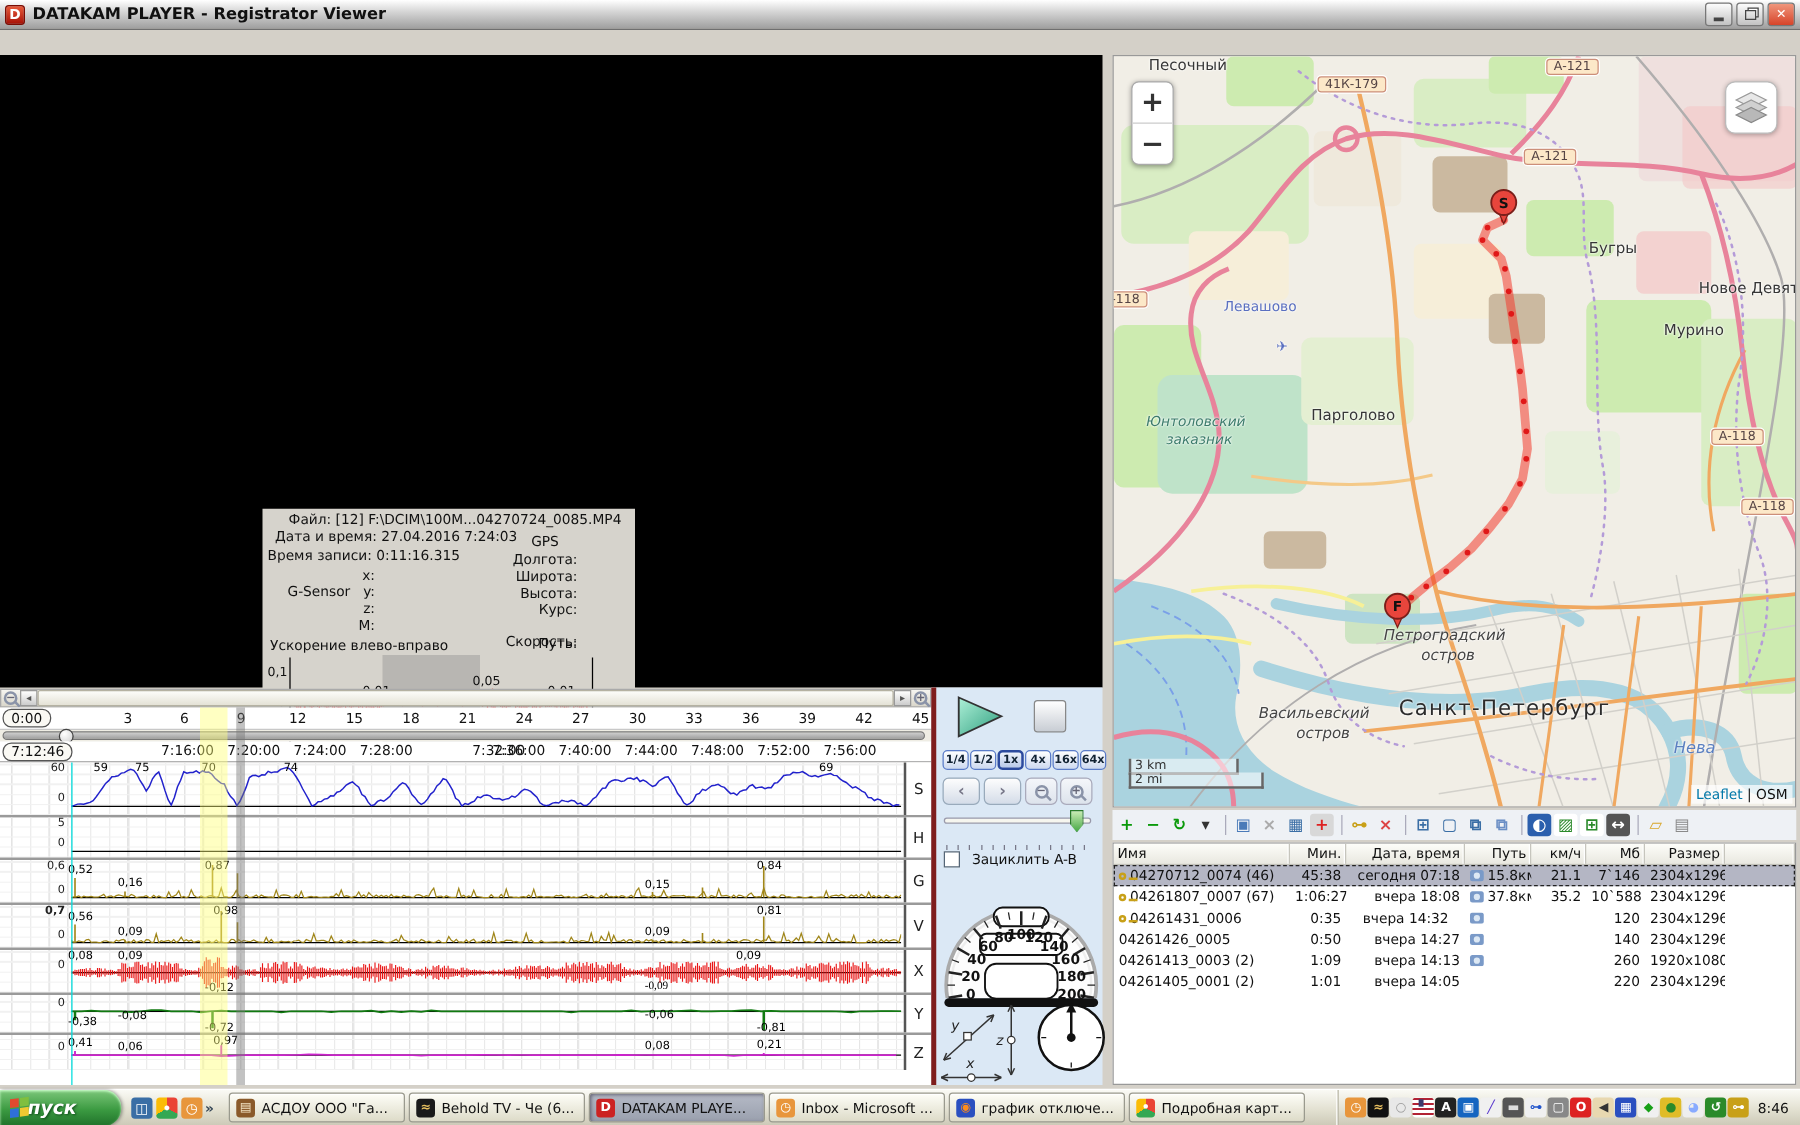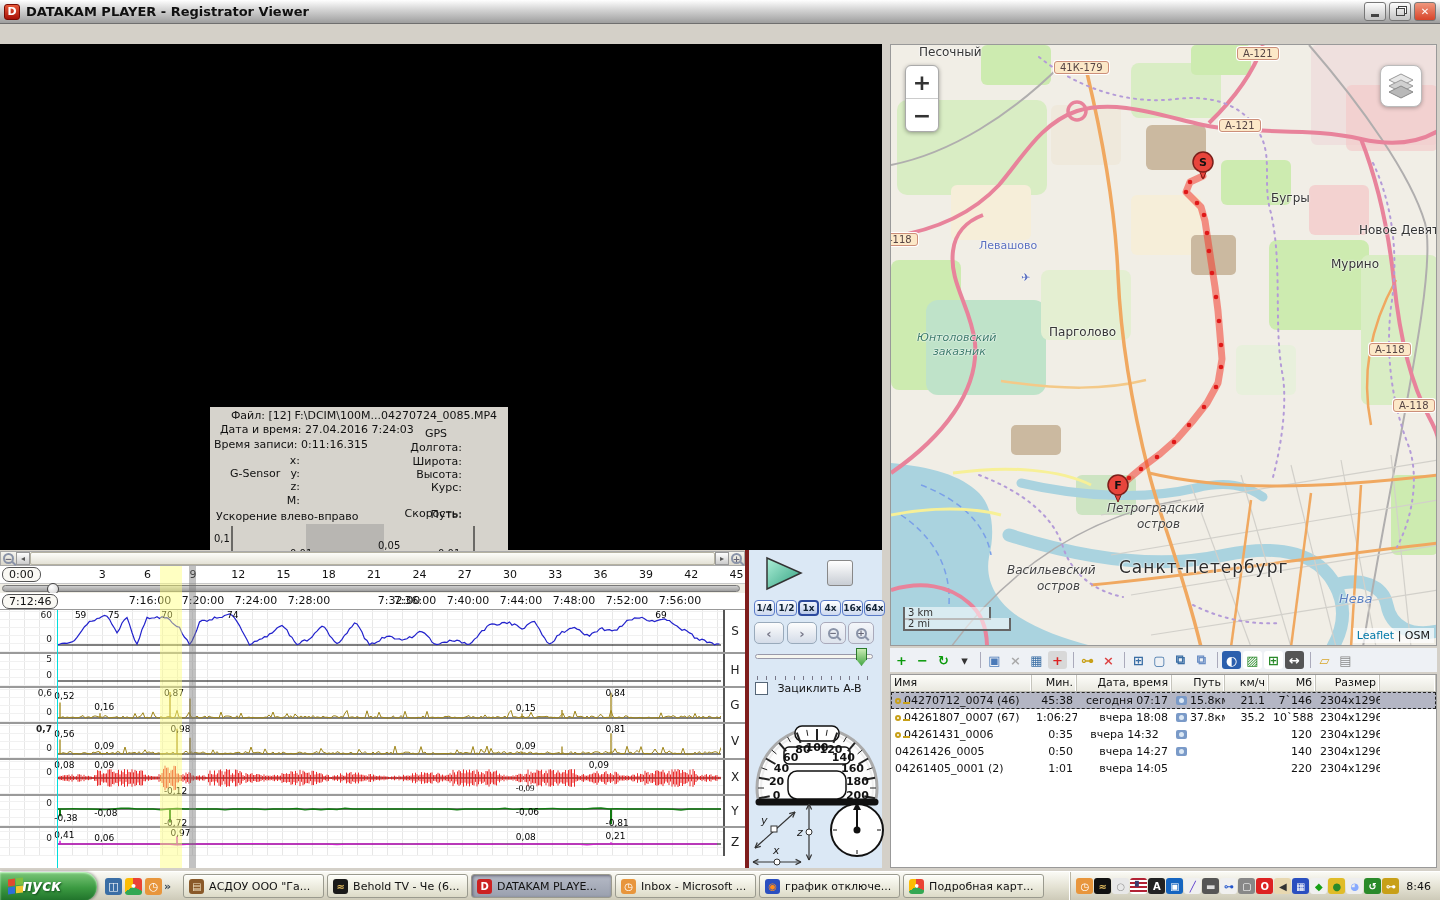--- a/index.html
+++ b/index.html
@@ -611,21 +611,21 @@
         <div class="hc" style="width: 64px; text-align: right;">Размер</div>
         <div class="hc" style="flex: 1 1 0%;"></div>
       </div>
     <div id="tbody">
         <div class="frow sel">
           <div class="fc" style="width: 141px; display: flex; align-items: center;">
             <span class="keyic"></span>
             <span style="overflow: hidden;">04270712_0074 (46)</span>
           </div>
           <div class="fc" style="width: 45px; text-align: right;">45:38</div>
-          <div class="fc" style="width: 95px; text-align: right;">сегодня 07:17</div>
+          <div class="fc" style="width: 95px; text-align: right;">сегодня 07:18</div>
           <div class="fc" style="width: 53px; display: flex; align-items: center;">
             <span class="camic"></span>
             <span style="margin-left: auto;">15.8км</span>
           </div>
           <div class="fc" style="width: 44px; text-align: right;">21.1</div>
           <div class="fc" style="width: 47px; text-align: right;">7`146</div>
           <div class="fc" style="width: 64px; text-align: right;">2304x1296</div>
         </div>
         <div class="frow">
           <div class="fc" style="width: 141px; display: flex; align-items: center;">
@@ -663,20 +663,34 @@
           </div>
           <div class="fc" style="width: 45px; text-align: right;">0:50</div>
           <div class="fc" style="width: 95px; text-align: right;">вчера 14:27</div>
           <div class="fc" style="width: 53px; display: flex; align-items: center;">
             <span class="camic"></span>
             <span style="margin-left: auto;"></span>
           </div>
           <div class="fc" style="width: 44px; text-align: right;"></div>
           <div class="fc" style="width: 47px; text-align: right;">140</div>
           <div class="fc" style="width: 64px; text-align: right;">2304x1296</div>
+        </div>
+        <div class="frow">
+          <div class="fc" style="width: 141px; display: flex; align-items: center;">
+            <span style="overflow: hidden;">04261413_0003 (2)</span>
+          </div>
+          <div class="fc" style="width: 45px; text-align: right;">1:09</div>
+          <div class="fc" style="width: 95px; text-align: right;">вчера 14:13</div>
+          <div class="fc" style="width: 53px; display: flex; align-items: center;">
+            <span class="camic"></span>
+            <span style="margin-left: auto;"></span>
+          </div>
+          <div class="fc" style="width: 44px; text-align: right;"></div>
+          <div class="fc" style="width: 47px; text-align: right;">260</div>
+          <div class="fc" style="width: 64px; text-align: right;">1920x1080</div>
         </div>
         <div class="frow">
           <div class="fc" style="width: 141px; display: flex; align-items: center;">
             <span style="overflow: hidden;">04261405_0001 (2)</span>
           </div>
           <div class="fc" style="width: 45px; text-align: right;">1:01</div>
           <div class="fc" style="width: 95px; text-align: right;">вчера 14:05</div>
           <div class="fc" style="width: 53px; display: flex; align-items: center;">
             <span style="margin-left: auto;"></span>
           </div>

